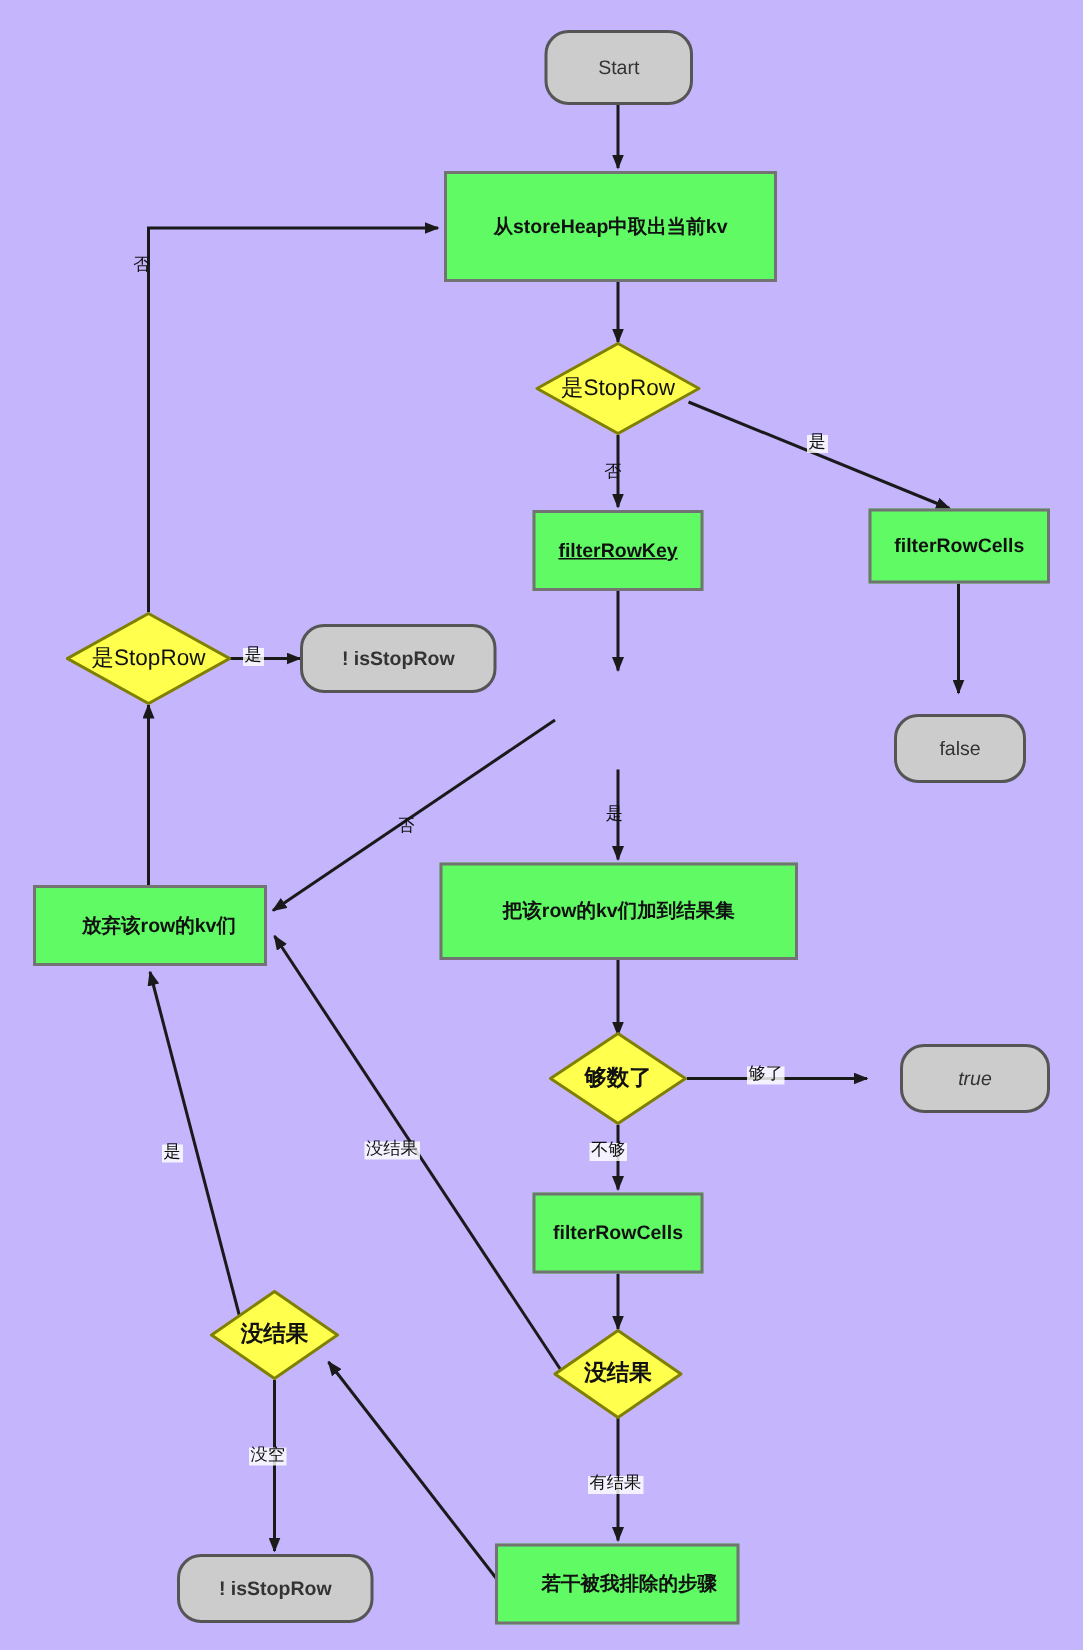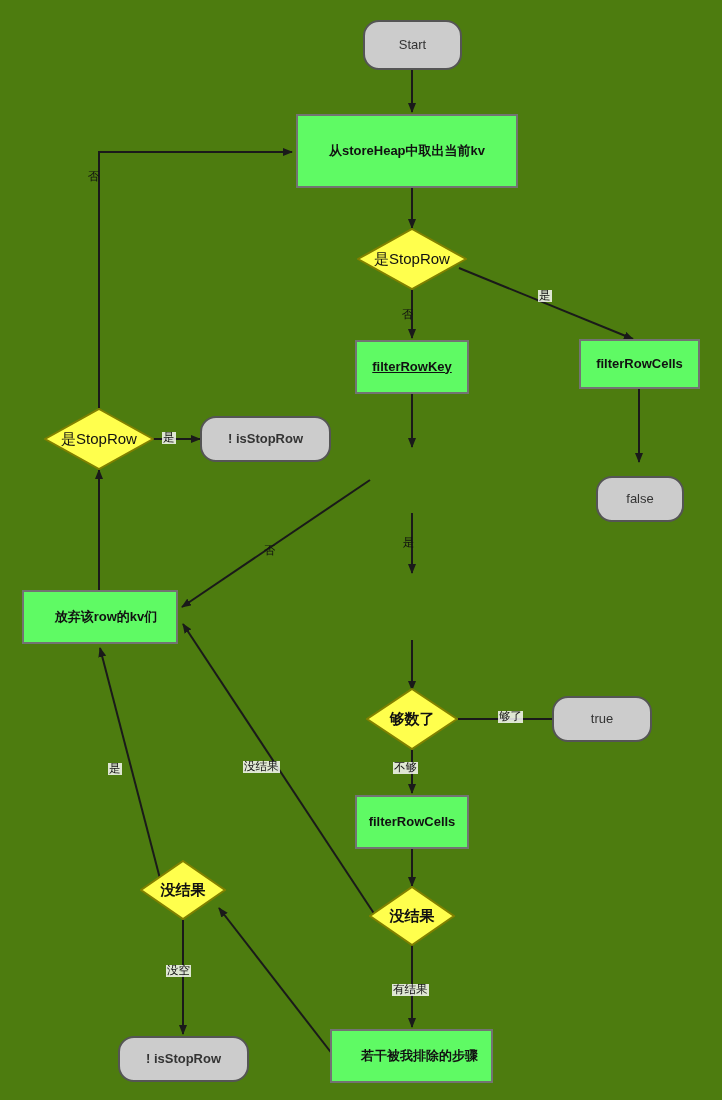--- a/index.html
+++ b/index.html
@@ -7,21 +7,21 @@
     padding: 0;
     background: #ffffff;
   }
   body {
     font-family: "Liberation Sans", "DejaVu Sans", sans-serif;
   }
   #canvas {
     position: relative;
     width: 722px;
     height: 1100px;
-    background: #4d7c0f;
+    background: #c4b5fd;
     overflow: hidden;
   }
   svg#edges {
     position: absolute;
     left: 0;
     top: 0;
     width: 722px;
     height: 1100px;
     pointer-events: none;
   }
@@ -181,29 +181,32 @@
 
   <div class="node node-terminal bold" style="left:200px; top:416px; width:131px; height:46px;">
     <span>! isStopRow</span>
   </div>
 
 
   <div class="node node-process" style="left:22px; top:590px; width:156px; height:54px;padding-left:12px;">
     <span>放弃该row的kv们</span>
   </div>
 
+  <div class="node node-process" style="left:293px; top:575px; width:239px; height:65px;">
+    <span>把该row的kv们加到结果集</span>
+  </div>
 
   <div class="node node-decision" style="left:366px; top:688px; width:92px; height:62px;">
     <svg class="diamond-shape" viewBox="0 0 92 62" preserveAspectRatio="none">
       <polygon points="46,1 91,31 46,61 1,31" fill="#ffff4d" stroke="#808000" stroke-width="2"></polygon>
     </svg>
     <span class="diamond-label cn">够数了</span>
   </div>
 
-  <div class="node node-terminal" style="left:552px; top:696px; width:100px; height:46px;">
+  <div class="node node-terminal" style="left:600px; top:696px; width:100px; height:46px;font-style:italic;">
     <span>true</span>
   </div>
 
   <div class="node node-process" style="left:355px; top:795px; width:114px; height:54px;">
     <span>filterRowCells</span>
   </div>
 
   <div class="node node-decision" style="left:369px; top:886px; width:86px; height:60px;">
     <svg class="diamond-shape" viewBox="0 0 86 60" preserveAspectRatio="none">
       <polygon points="43,1 85,30 43,59 1,30" fill="#ffff4d" stroke="#808000" stroke-width="2"></polygon>

